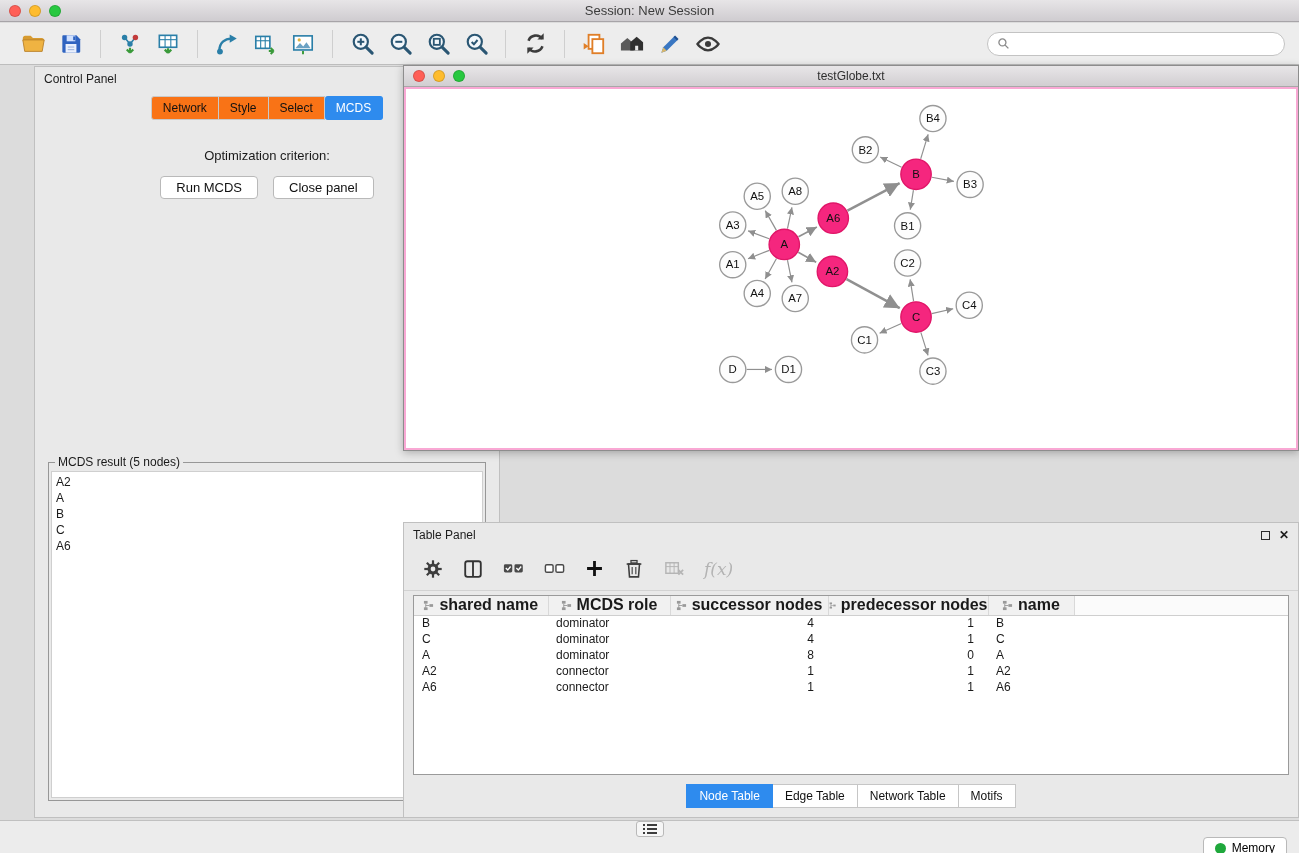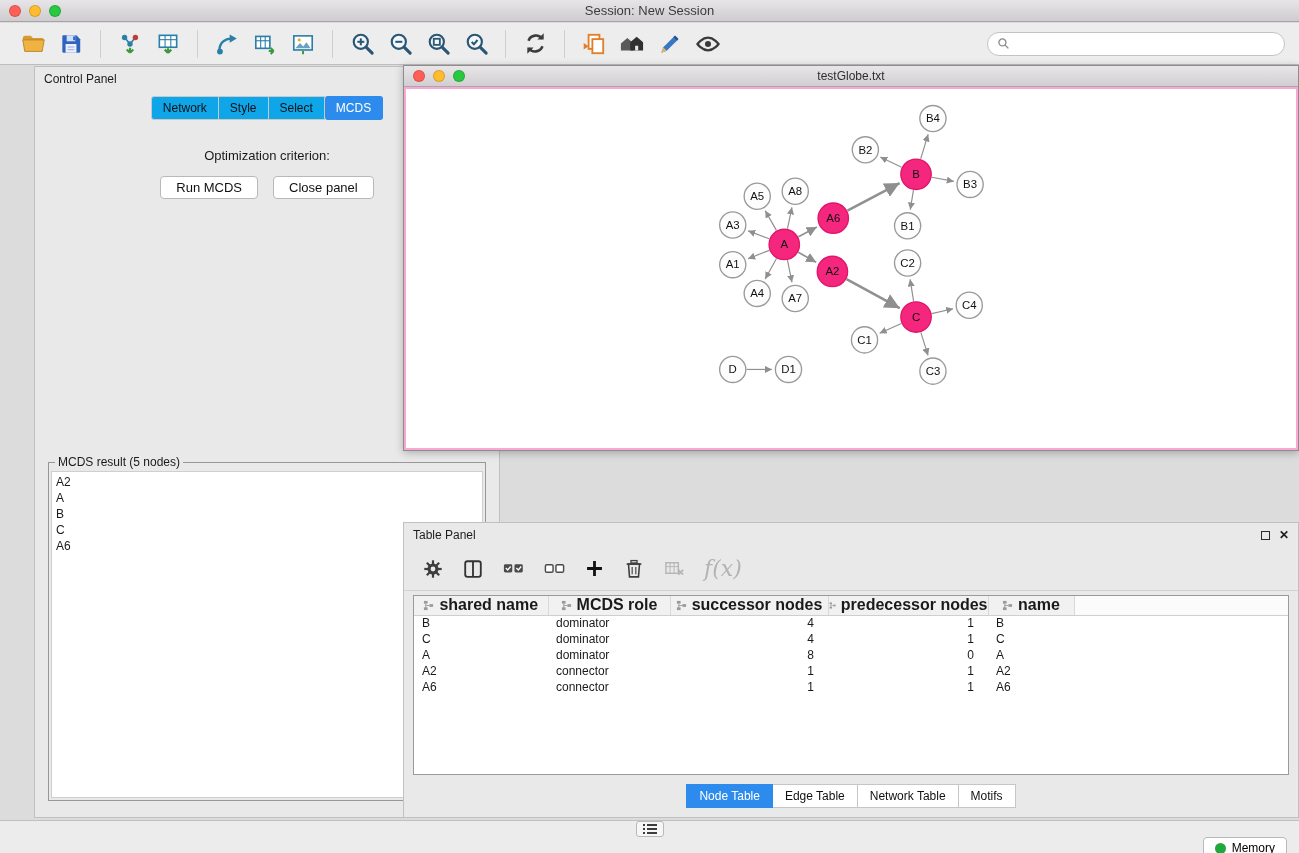--- a/index.html
+++ b/index.html
@@ -52,21 +52,21 @@
   .float-btn { width:9px; height:9px; border:1.5px solid #2c2c2c; display:inline-block; }
   .close-btn { font-size:12px; font-weight:bold; color:#1c1c1c; line-height:10px; }
 
   
   .control-panel {
     position:absolute; left:3px; top:66px; width:466px; height:752px;
     background:#e9e9e9; border:1px solid #c0c0c0;margin-left:31px;
   }
   .cp-tabs { display:flex; justify-content:center; margin-top:5px; }
   .cp-tab {
-    font-size:12px; padding:4px 11px; background:#0ea5e9; color:#111;
+    font-size:12px; padding:4px 11px; background:#f97316; color:#111;
     border:1px solid #c9c9c9; border-left-width:0;
   }
   .cp-tab:first-child { border-left-width:1px; border-radius:3px 0 0 3px; }
   .cp-tab.active {
     background:#2e8bee; color:#fff; border-color:#2e8bee; border-radius:3px;
   }
   .opt-label { text-align:center; margin-top:28px; font-size:13px; }
   .dropdown {
     margin:10px auto 0; width:314px; height:24px; background:#fff;
     border:1px solid #b4b4b4; border-radius:4px; position:relative;
@@ -114,21 +114,21 @@
   
   .table-panel {
     position:absolute; left:403px; top:522px; width:896px; height:296px;
     background:#e9e9e9; border:1px solid #c0c0c0;
   }
   .tp-toolbar {
     height:44px; display:flex; align-items:center; gap:18px; padding:0 18px;
     border-bottom:1px solid #d2d2d2;
   }
   .tp-icon-btn { background:none; border:none; display:flex; align-items:center; }
-  .fx-label { font-family:"DejaVu Serif", serif; font-style:italic; font-size:22px; color:#b3b3b3; }
+  .fx-label { font-family:"DejaVu Serif", serif; font-style:italic; font-size:17px; color:#b3b3b3; }
   .table-area {
     position:absolute; left:9px; right:9px; top:72px; bottom:42px;
     background:#fff; border:1px solid #9a9a9a; overflow:hidden;
   }
   table.data { border-collapse:collapse; width:100%; font-size:12px; table-layout:fixed; }
   table.data th {
     background:#f1f1f1; font-weight:bold; font-size:16px; height:19px;
     border-right:1px solid #d9d9d9; border-bottom:1px solid #cfcfcf;
     text-align:center; white-space:nowrap; overflow:hidden;
   }

